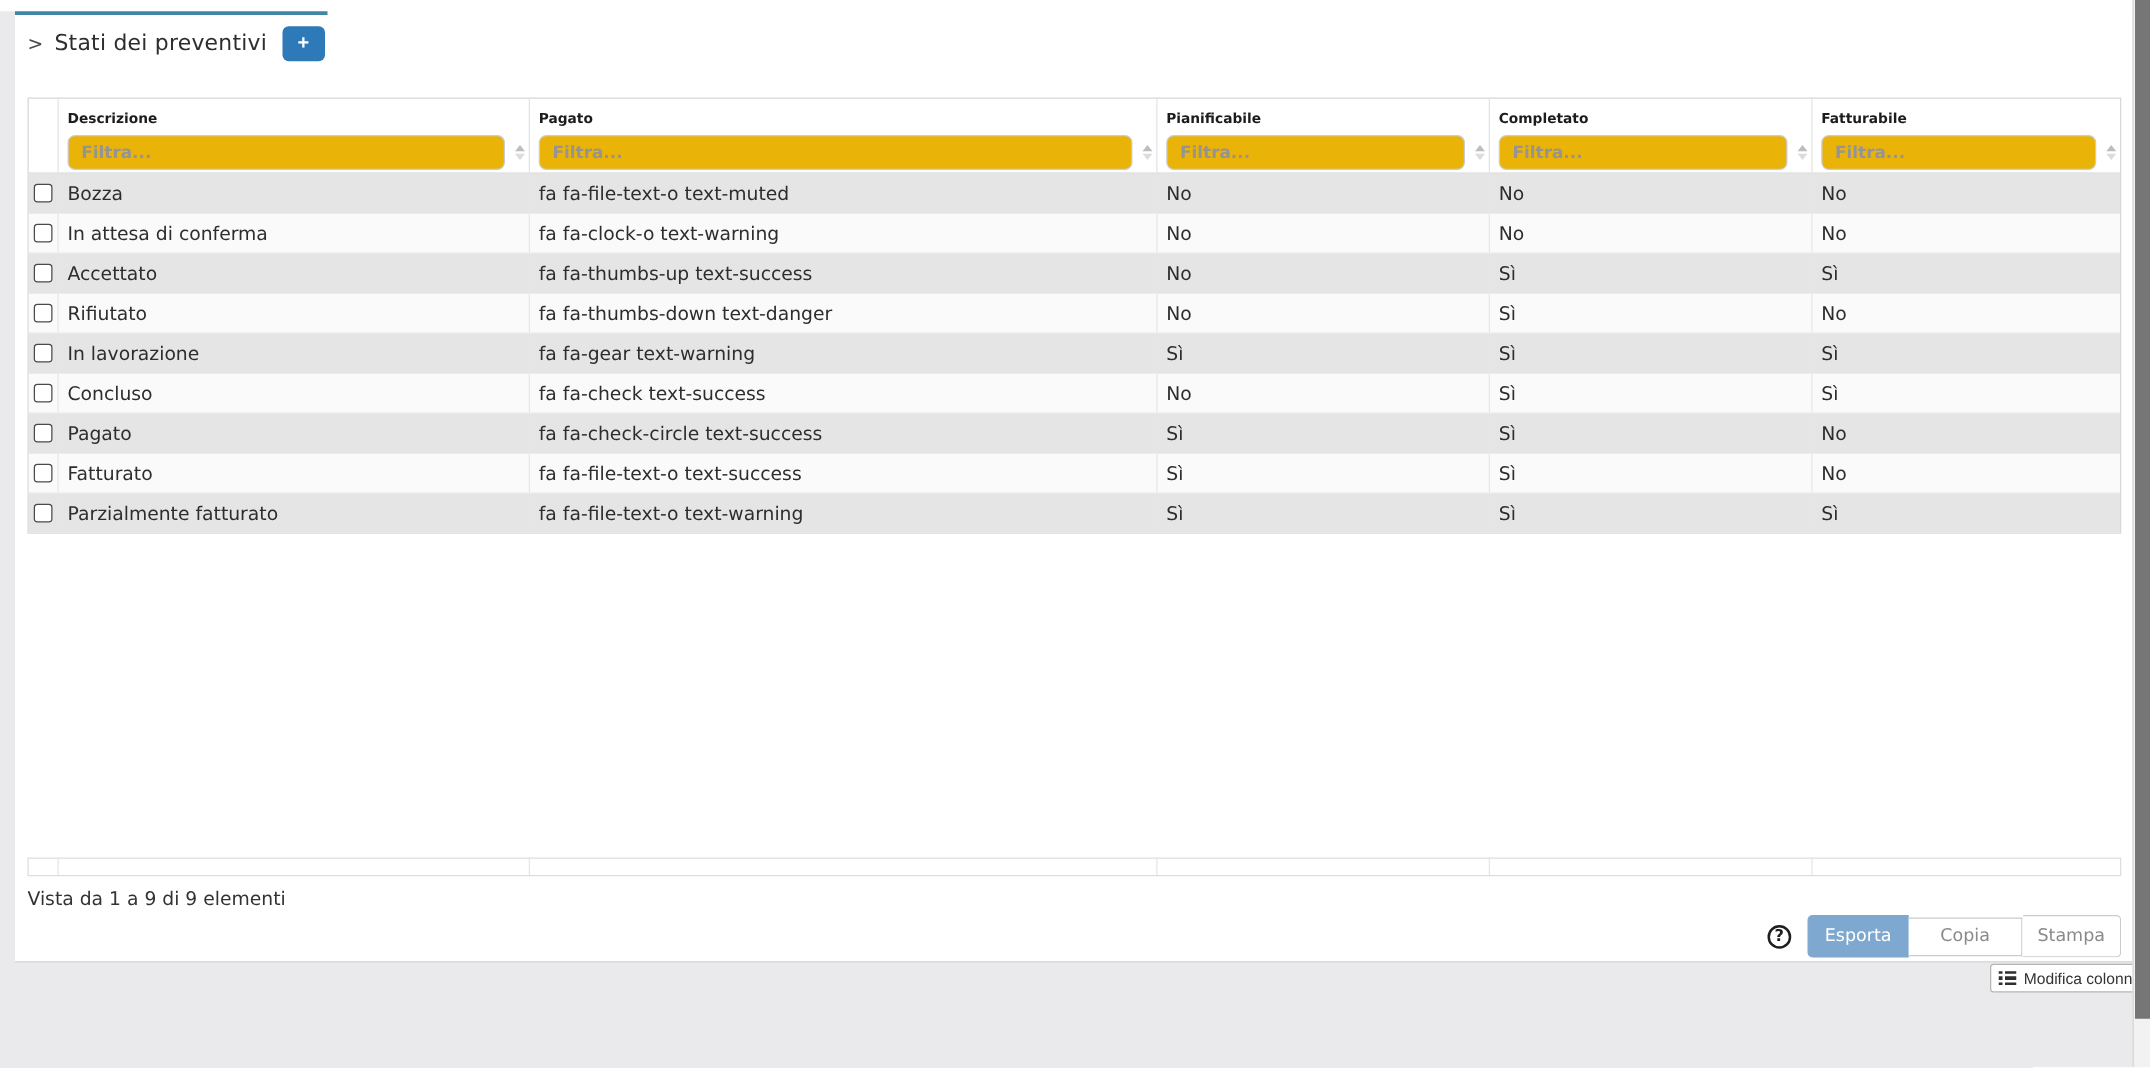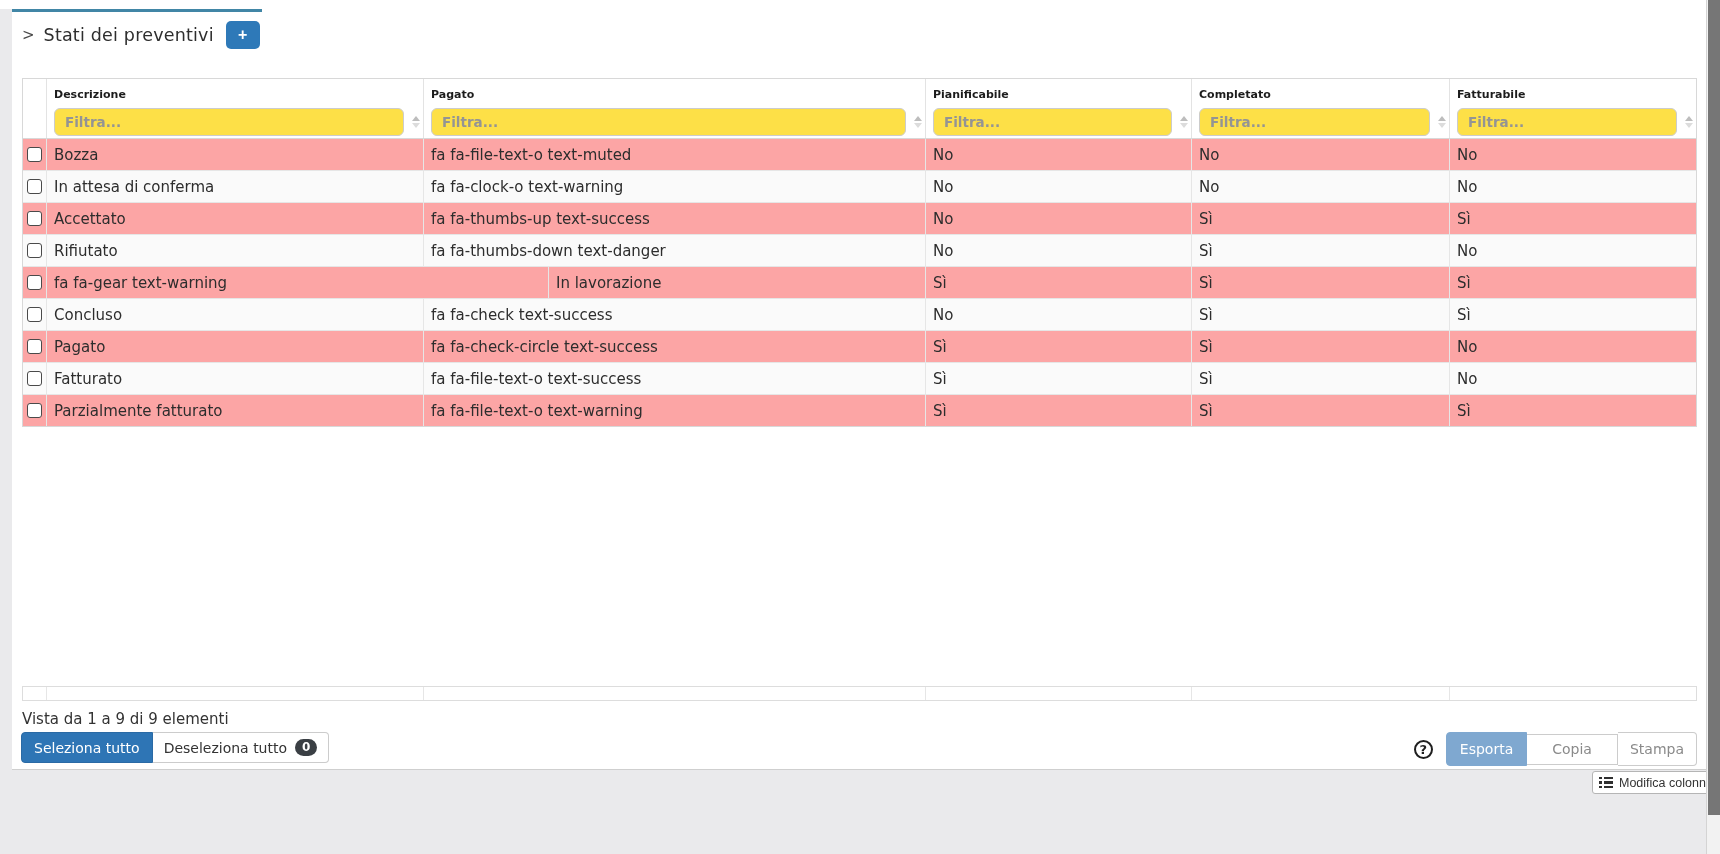--- a/index.html
+++ b/index.html
@@ -18,31 +18,31 @@
            justify-content:center;cursor:pointer;}
 
   
   .table-box{position:absolute;left:10px;top:78px;width:1673px;border:1px solid #d8d8d8;}
   .c0{width:24px;}  .c1{width:377px;} .c2{width:502px;} .c3{width:266px;} .c4{width:258px;} .c5{width:246px;}
   .thead{display:flex;height:59px;border-bottom:1px solid #d8d8d8;}
   .th{position:relative;box-sizing:border-box;border-right:1px solid #e3e3e3;padding:6px 7px 0 7px;flex:none;}
   .th:last-child{border-right:none;}
   .th .lbl{font-weight:bold;font-size:11px;color:#1c1c1c;height:23px;line-height:20px;}
   .filter{box-sizing:border-box;width:calc(100% - 12px);height:28px;border:1px solid #cccccc;
-          border-radius:6px;padding:0 10px;font-size:13.5px;color:#555;background:#fde047;
+          border-radius:6px;padding:0 10px;font-size:13.5px;color:#555;background:#eab308;
           font-family:inherit;outline:none;}
   .filter::placeholder{color:#949494;font-weight:bold;opacity:1;}
   .sorters{position:absolute;right:3px;top:37px;display:flex;flex-direction:column;gap:2px;}
   .tri-up{width:0;height:0;border-left:4px solid transparent;border-right:4px solid transparent;
           border-bottom:5px solid #bdbdbd;}
   .tri-down{width:0;height:0;border-left:4px solid transparent;border-right:4px solid transparent;
           border-top:5px solid #dcdcdc;}
 
   .tbody .row{display:flex;height:31px;border-bottom:1px solid #e6e6e6;font-size:15px;color:#2d2d2d;
-              background:#fca5a5;cursor:pointer;}
+              background:#e5e5e5;cursor:pointer;}
   .tbody .row:nth-child(even){background:#fafafa;}
   .tbody .row:last-child{border-bottom:none;align-items:flex-end;}
   .cell{box-sizing:border-box;border-right:1px solid #e6e6e6;height:100%;display:flex;
         align-items:center;padding:0 7px;flex:none;overflow:hidden;white-space:nowrap;}
   .cell:last-child{border-right:none;}
   .cb-cell{justify-content:center;padding:0;}
   .checkbox{width:13px;height:13px;border:1.5px solid #4a4a4a;border-radius:3px;background:#fff;
             display:inline-block;cursor:pointer;}
 
   .tfoot-row{position:absolute;left:10px;top:686px;width:1673px;height:13px;border:1px solid #dddddd;
@@ -185,22 +185,22 @@
         <div class="cell c1">Rifiutato</div>
         <div class="cell c2">fa fa-thumbs-down text-danger</div>
         <div class="cell c3">No</div>
         <div class="cell c4">Sì</div>
         <div class="cell c5">No</div>
       </div>
           <div class="row">
         <div class="cell cb-cell c0">
           <span class="checkbox"></span>
         </div>
+        <div class="cell c1">In lavorazione</div>
         <div class="cell c2">fa fa-gear text-warning</div>
-        <div class="cell c1">In lavorazione</div>
         <div class="cell c3">Sì</div>
         <div class="cell c4">Sì</div>
         <div class="cell c5">Sì</div>
       </div>
           <div class="row">
         <div class="cell cb-cell c0">
           <span class="checkbox"></span>
         </div>
         <div class="cell c1">Concluso</div>
         <div class="cell c2">fa fa-check text-success</div>
@@ -245,27 +245,20 @@
       <div class="fcell c0"></div>
       <div class="fcell c1"></div>
       <div class="fcell c2"></div>
       <div class="fcell c3"></div>
       <div class="fcell c4"></div>
       <div class="fcell c5"></div>
     </div>
 
     <div class="info">Vista da 1 a 9 di 9 elementi</div>
 
-    <div class="left-btns">
-      <button class="btn btn-primary">Seleziona tutto</button>
-      <button class="btn btn-default">
-        <span>Deseleziona tutto</span>
-        <span class="badge">0</span>
-      </button>
-    </div>
 
     <div class="right-ctrls">
       <span class="help">?</span>
       <button class="btn btn-export">Esporta</button>
       <button class="btn btn-copy">Copia</button>
       <button class="btn btn-print">Stampa</button>
     </div>
   </div>
 
   <button class="colvis-btn">

